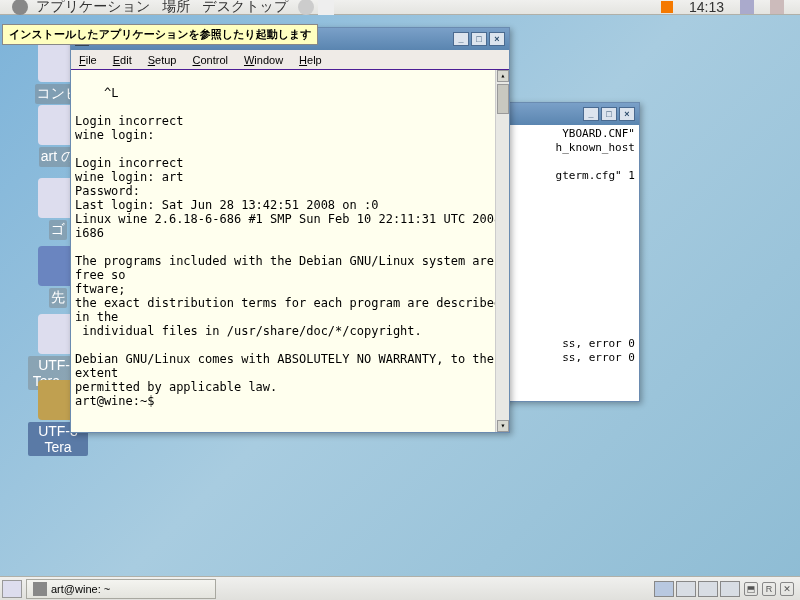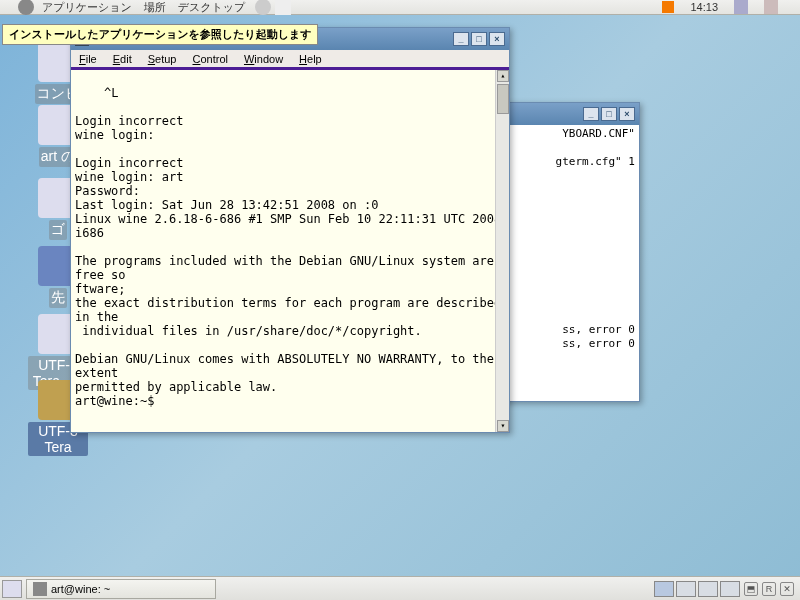--- a/index.html
+++ b/index.html
@@ -9,22 +9,22 @@
   background: linear-gradient(135deg, #7db3d9 0%, #a8cce0 50%, #8ebcd4 100%);
   position: relative;
   overflow: hidden;
 }
 .top-panel {
   height: 15px;
   background: linear-gradient(#f0f0ee, #e4e4e0);
   border-bottom: 1px solid #b0b0a8;
   display: flex;
   align-items: center;
-  padding: 0 18px;
-  font-size: 11px;
+  padding: 0 12px;
+  font-size: 14px;
   color: #333;
 }
 .top-panel .menu-item { padding: 0 6px; cursor: pointer; }
 .foot-icon { width:16px; height:16px; background:#888; border-radius:50%; margin-right:2px; }
 .spacer { flex: 1; }
 .tray { display:flex; align-items:center; gap:16px; padding-right:4px; }
 .tray-icon { width:14px; height:14px; }
 .orange-sq { background:#f57900; width:12px; height:12px; }
 .tooltip {
   position: absolute;
@@ -78,21 +78,21 @@
   background: #dce4ee;
   border: 1px solid #4a6a90;
   margin-left: 2px;
   display:flex; align-items:center; justify-content:center;
   font-size: 9px; color:#2a4a6a;
   cursor:pointer;
 }
 .menubar {
   height: 20px;
   background: #efebe7;
-  border-bottom: 3px solid #4c1d95;
+  border-bottom: 1px solid #4c1d95;
   display: flex;
   font-size: 11px;
   align-items: center;
 }
 .menubar .mitem { padding: 0 8px; cursor:pointer; }
 .menubar .mitem u { text-decoration: underline; }
 .term-body {
   background: #ffffee;
   font-family: monospace;
   font-size: 12px;
@@ -167,20 +167,21 @@
 <div class="window" style="top:102px;left:440px;width:200px;height:300px;z-index:10">
   <div class="titlebar">
     <span class="title"></span>
     <div class="win-btn">_</div>
     <div class="win-btn">□</div>
     <div class="win-btn">×</div>
   </div>
   <div class="back-win-body">
     <div style="text-align:right;padding-right:2px">
       <div>YBOARD.CNF"</div>
+      <div>h_known_host</div>
       <br>
       <div>gterm.cfg" 1</div>
       <br><br><br><br><br><br><br><br><br><br><br>
       <div>ss, error 0</div>
       <div>ss, error 0</div>
     </div>
   </div>
 </div>
 
 <div class="window" style="top:27px;left:70px;width:440px;height:406px;z-index:20">

